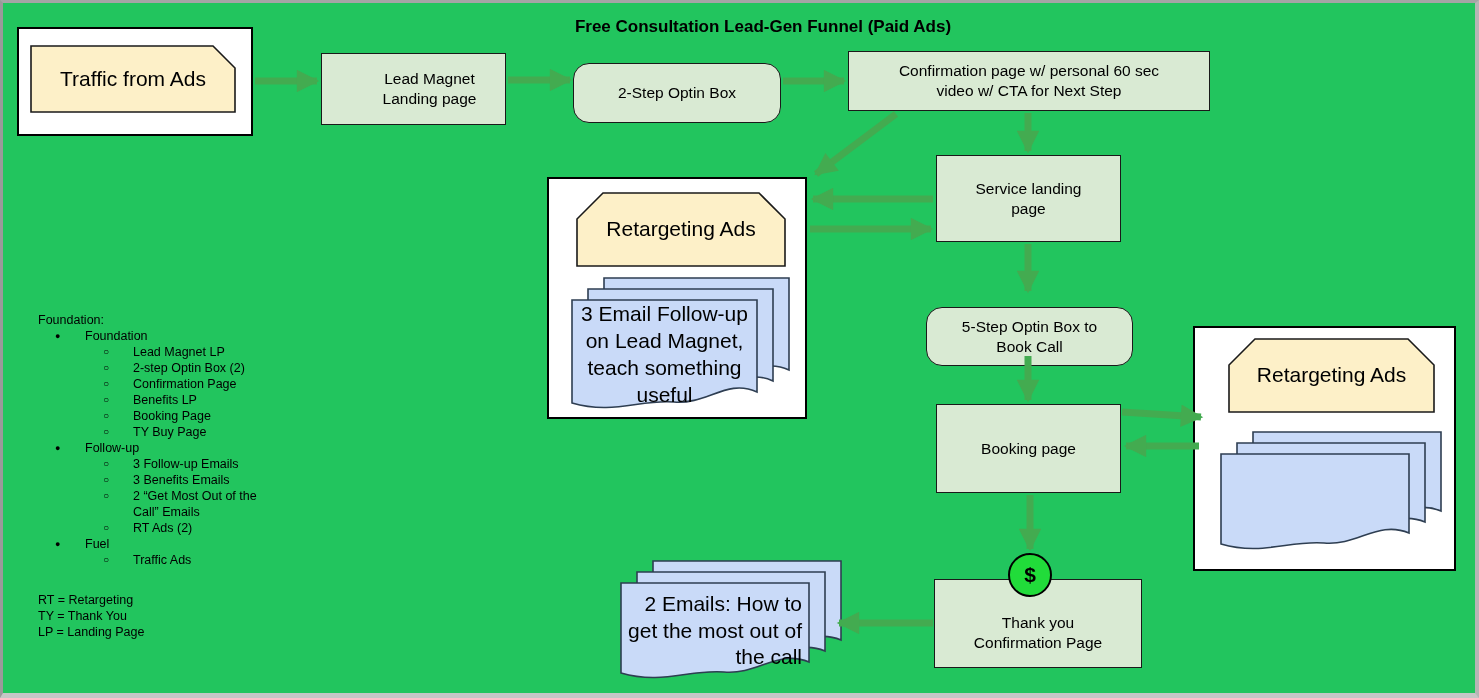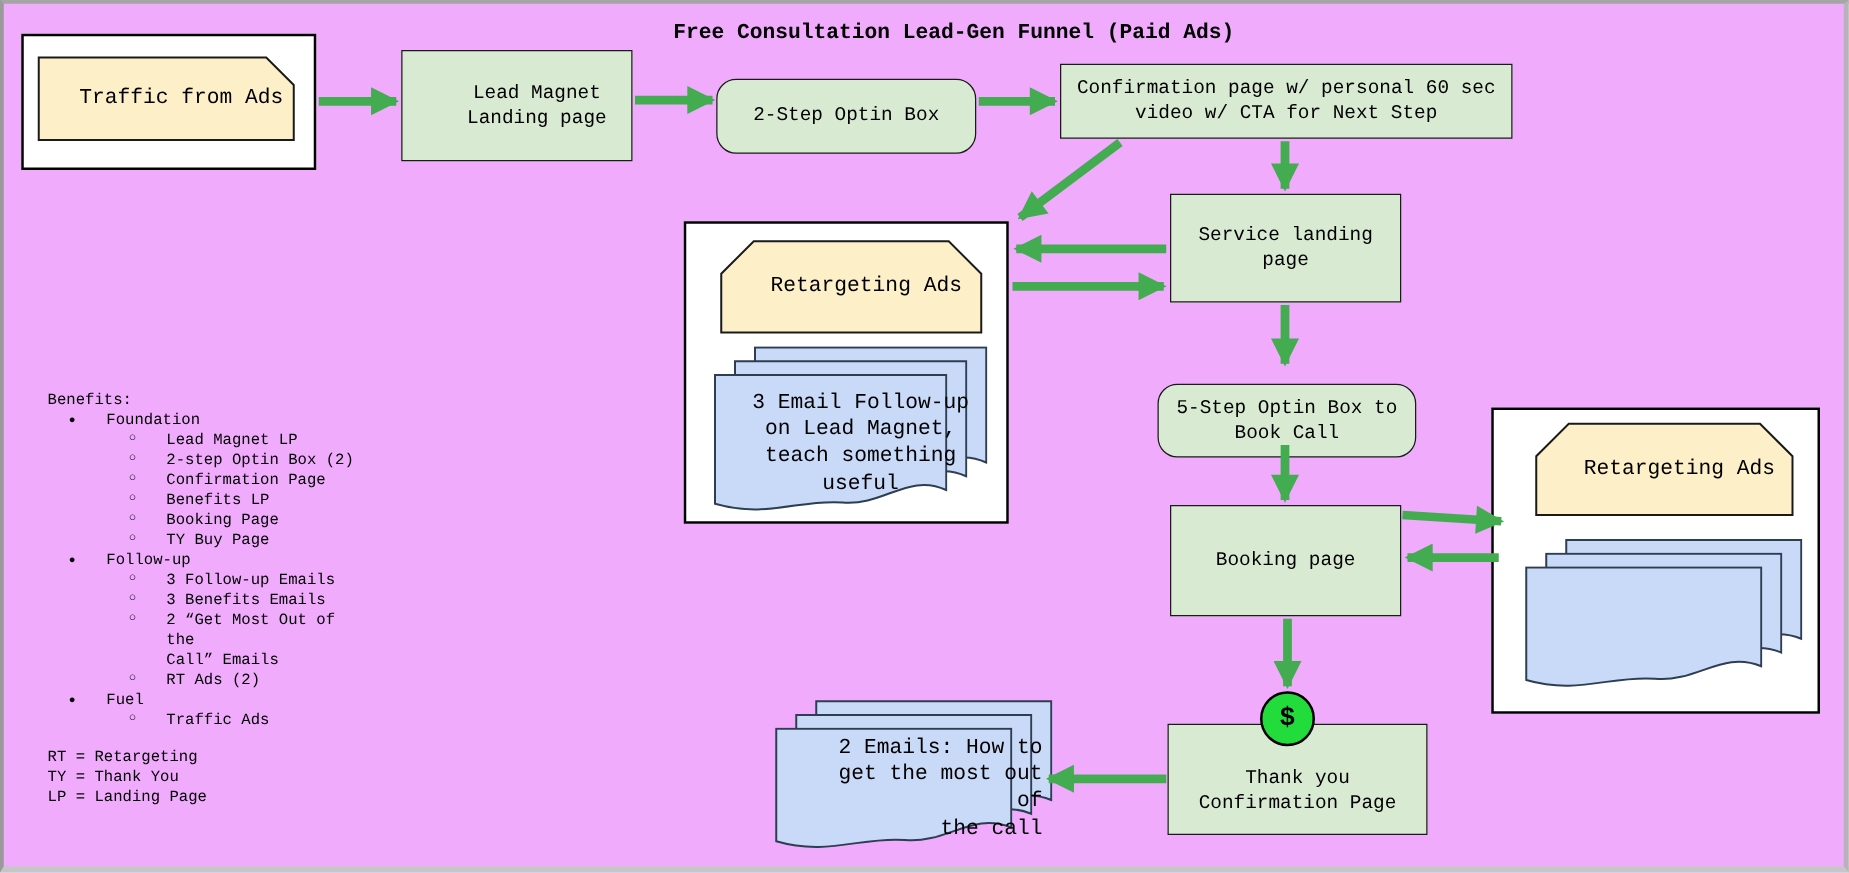--- a/index.html
+++ b/index.html
@@ -1,37 +1,37 @@
 <!DOCTYPE html>
 <html style="--node-green: #d9ead3; --card-yellow: #fdf0c8; --doc-blue: #c9daf8; --arrow-green: #43ab50; --dollar-green: #21dc3a;"><head>
 <meta charset="utf-8">
 <style>
   html,body{margin:0;padding:0;background:#e8e8e8;}
   #canvas{
     position:relative;width:1479px;height:698px;box-sizing:border-box;
-    background:#f0abfc;overflow:hidden;
+    background:#22c55e;overflow:hidden;
     border-top:3px solid #a5a5a5;border-left:3px solid #9a9a9a;
     border-right:4px solid #b5b5b5;border-bottom:5px solid #c6c6c6;
-    font-family:Liberation Mono, monospace;color:#000;
+    font-family:Liberation Sans, sans-serif;color:#000;
   }
   .abs{position:absolute;}
   .title{
     left:430px;top:14px;width:660px;text-align:center;
     font-size:17px;font-weight:bold;white-space:pre-line;
   }
   .node{
     box-sizing:border-box;background:var(--node-green,#d9ead3);
     border:1.5px solid #1a1a1a;display:flex;align-items:center;justify-content:center;
     text-align:center;font-size:15.5px;line-height:1.28;white-space:pre-line;
   }
   .rounded{border-radius:16px;margin-top:12px;}
   .group{box-sizing:border-box;background:#fff;border:2px solid #000;}
   .shape-label{
     position:absolute;inset:0;display:flex;align-items:center;justify-content:center;
-    text-align:center;font-size:17px;line-height:1.28;white-space:pre-line;padding-left:24px;
+    text-align:center;font-size:21px;line-height:1.28;white-space:pre-line;
   }
   .doc-label{padding-bottom:12px;}
   svg.shape{position:absolute;left:0;top:0;overflow:visible;}
   .stack{position:absolute;}
   .stack .doc{position:absolute;}
   #arrow-layer{position:absolute;left:0;top:0;pointer-events:none;}
   .dollar{
     left:1005px;top:550px;width:44px;height:44px;border-radius:50%;
     background:var(--dollar-green,#21dc3a);border:2px solid #000;box-sizing:border-box;
     display:flex;align-items:center;justify-content:center;
@@ -41,38 +41,38 @@
   
   .checklist{left:35px;top:309px;width:250px;font-size:12.5px;line-height:16px;}
   .cl-heading{margin:0;}
   .cl-row{display:flex;align-items:flex-start;}
   .cl-row .bullet{flex:0 0 30px;text-align:left;}
   .cl-row.lvl1{padding-left:17px;}
   .cl-row.lvl1 .bullet{font-size:9px;}
   .cl-row.lvl2{padding-left:65px;}
   .cl-row.lvl2 .bullet{font-size:10px;}
   .cl-text{flex:1;white-space:pre-line;}
-  .legend{margin-top:14px;}
+  .legend{margin-top:24px;}
 </style>
 </head>
 <body>
 
 <div id="canvas">
 
   <div class="abs title">Free Consultation Lead-Gen Funnel (Paid Ads)</div>
 
   <div class="abs group" style="left:14px;top:24px;width:236px;height:109px;"></div>
   <div class="abs" style="left:27px;top:42px;width:206px;height:68px;">
     <svg class="shape" width="206" height="68">
       <polygon points="1,1 183,1 205,23 205,67 1,67" fill="var(--card-yellow,#fdf0c8)" stroke="#1a1a1a" stroke-width="1.6"></polygon>
     </svg>
     <div class="shape-label">Traffic from Ads</div>
   </div>
 
-  <div class="abs node" style="left:318px;top:37px;width:185px;height:89px;padding-left:32px;">Lead Magnet
+  <div class="abs node" style="left:318px;top:50px;width:185px;height:72px;padding-left:32px;">Lead Magnet
 Landing page</div>
   <div class="abs node rounded" style="left:570px;top:48px;width:208px;height:60px;">2-Step Optin Box</div>
   <div class="abs node" style="left:845px;top:48px;width:362px;height:60px;text-align:center;">Confirmation page w/ personal 60 sec
 video w/ CTA for Next Step</div>
   <div class="abs node" style="left:933px;top:152px;width:185px;height:87px;">Service landing
 page</div>
 
   <div class="abs group" style="left:544px;top:174px;width:260px;height:242px;"></div>
   <div class="abs" style="left:573px;top:189px;width:210px;height:75px;">
     <svg class="shape" width="210" height="75">
@@ -159,21 +159,21 @@
       <line x1="1027" y1="492" x2="1027" y2="546" marker-end="url(#ah)"></line>
       <line x1="930" y1="620" x2="836" y2="620" marker-end="url(#ah)"></line>
     </g>
   </svg>
 
   <div class="abs dollar">
     <span>$</span>
   </div>
 
   <div class="abs checklist">
-    <div class="cl-heading">Benefits:</div>
+    <div class="cl-heading">Foundation:</div>
     <div class="cl-row lvl1">
         <span class="bullet">●</span>
         <span class="cl-text">Foundation</span>
       </div>
     <div class="cl-row lvl2">
         <span class="bullet">○</span>
         <span class="cl-text">Lead Magnet LP</span>
       </div>
     <div class="cl-row lvl2">
         <span class="bullet">○</span>

